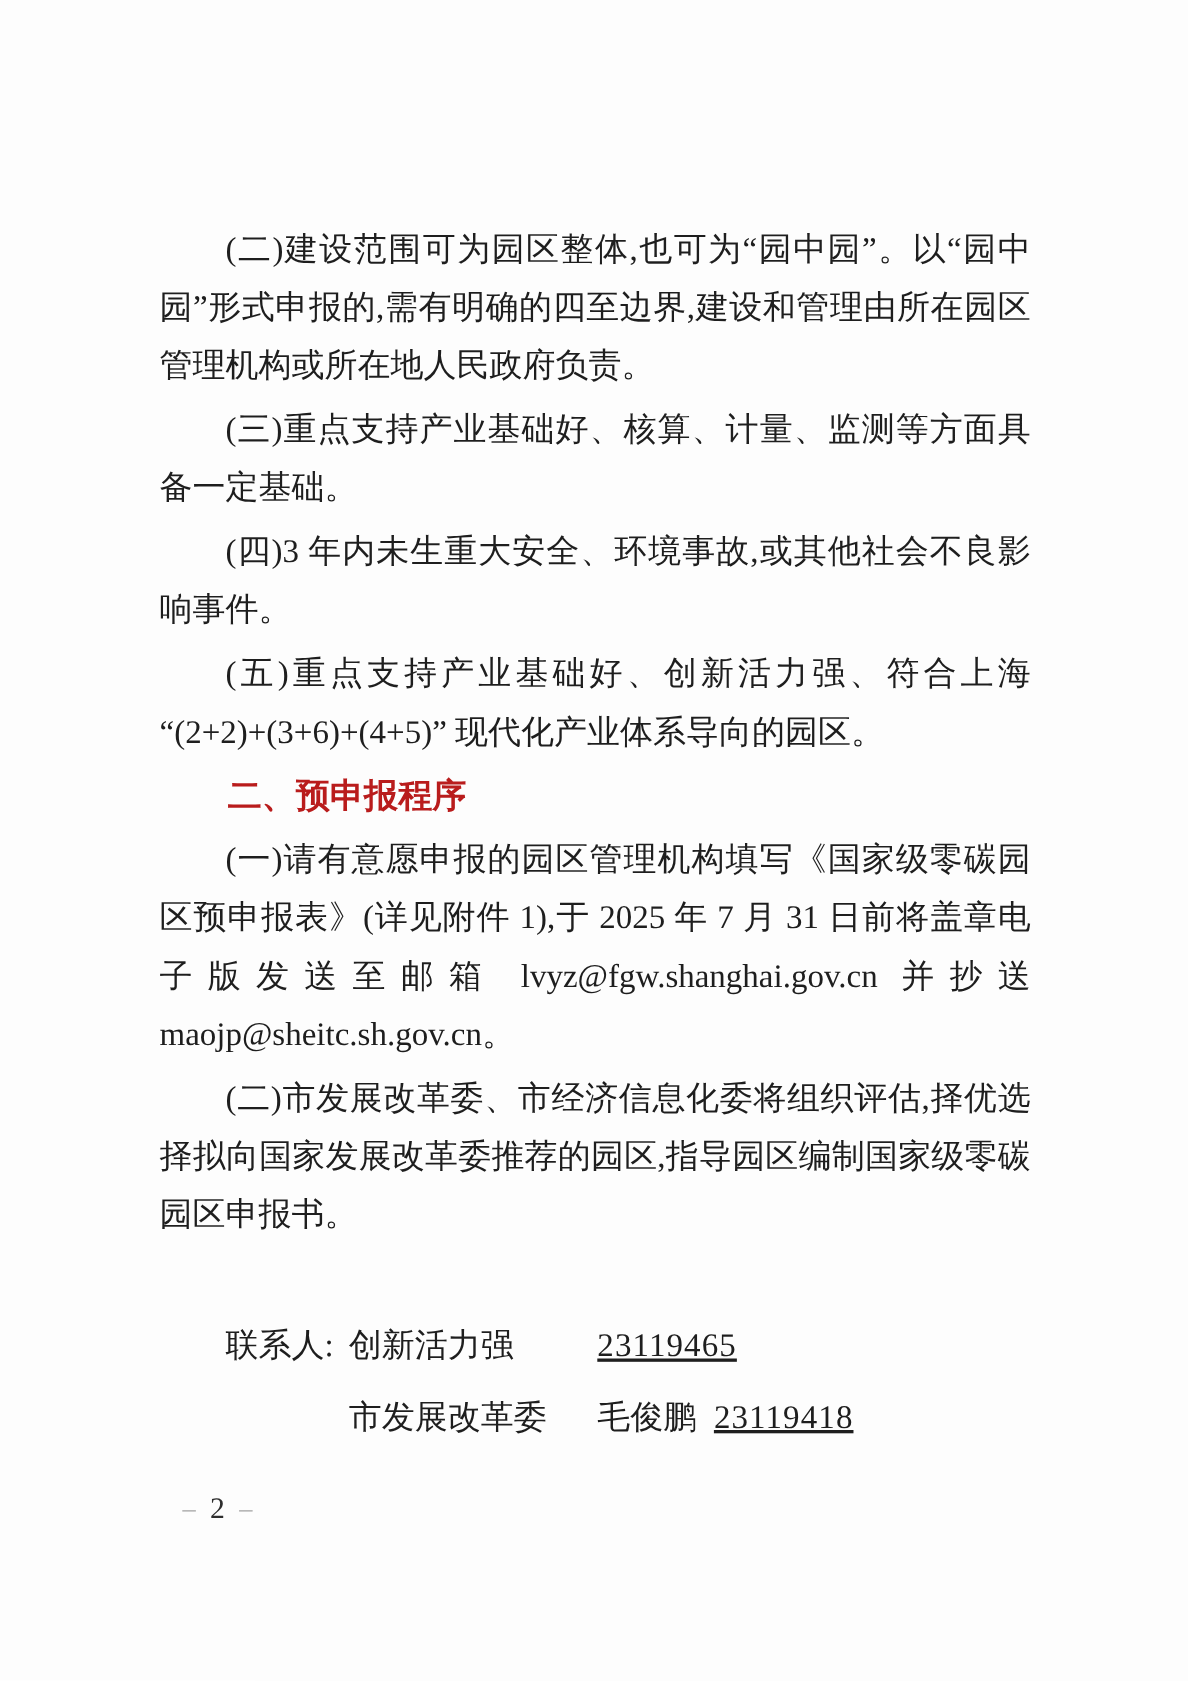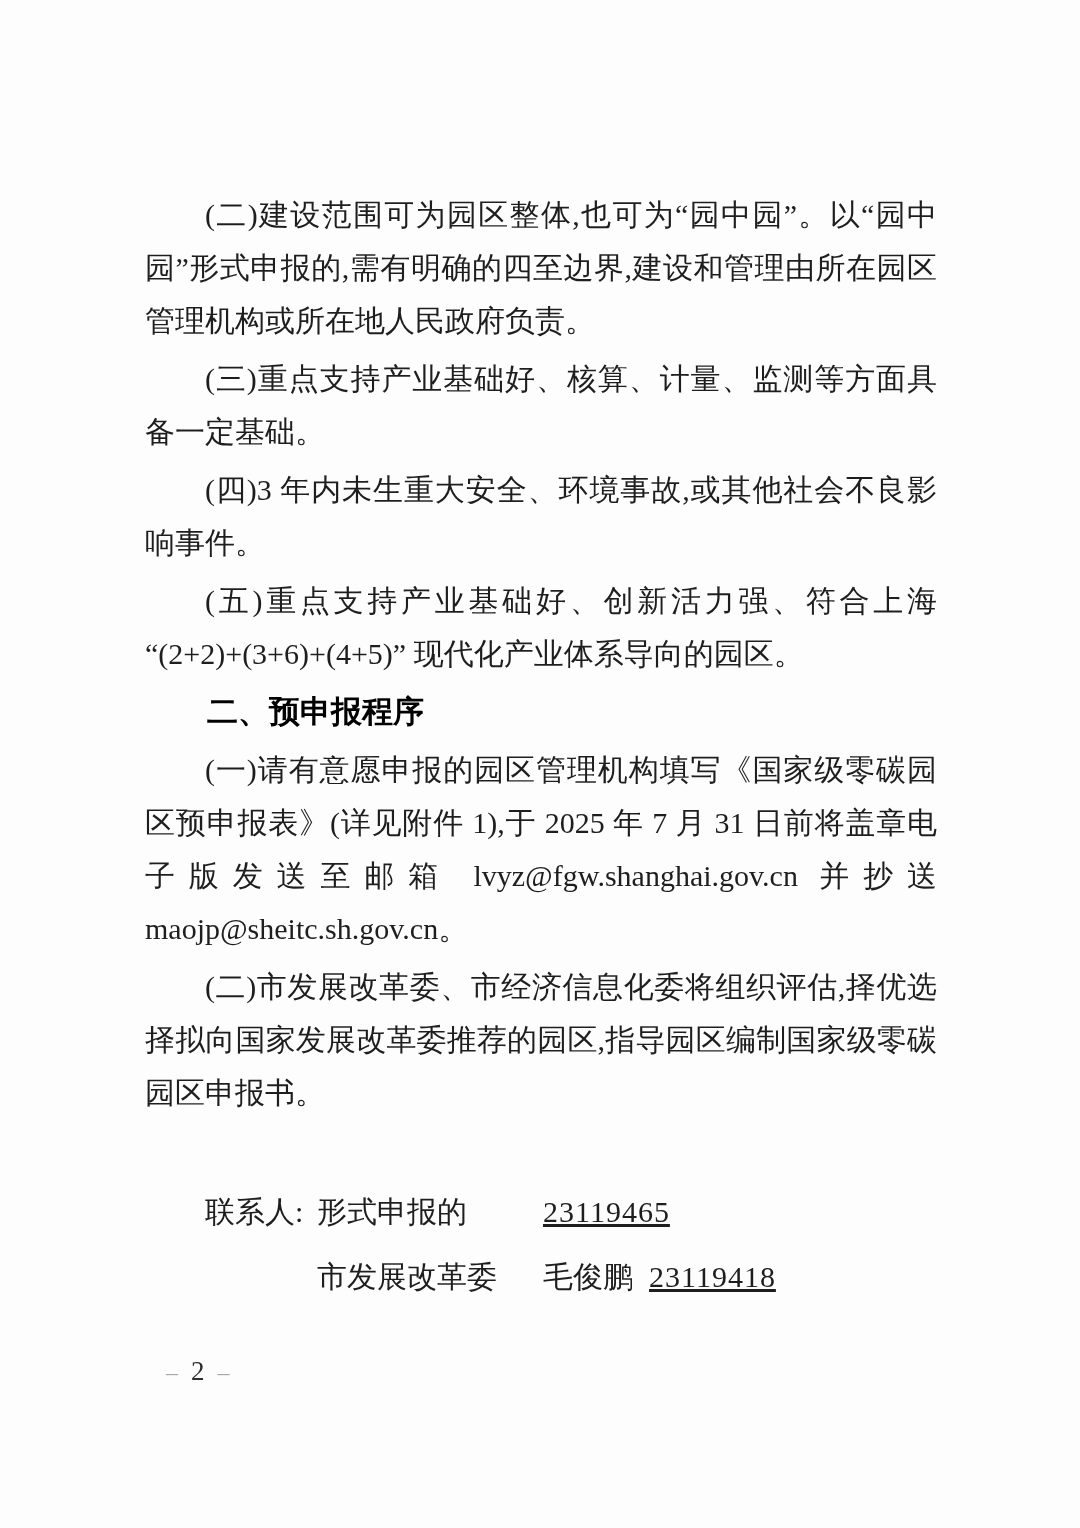--- a/index.html
+++ b/index.html
@@ -13,39 +13,39 @@
     width: 1080px;
     height: 1528px;
     background: #fdfdfd;
     overflow: hidden;
     font-family: "Liberation Serif", "DejaVu Serif", serif;
     color: #1e1e1e;
   }
   .content {
     position: absolute;
     left: 145px;
-    top: 188px;
+    top: 200px;
     width: 792px;
   }
   .para {
     font-size: 30px;
     line-height: 53px;
     text-align: justify;
     text-indent: 2em;
     margin: 0 0 5px 0;
     word-break: normal;
   }
   .heading {
     font-family: "Liberation Sans", "DejaVu Sans", sans-serif;
     font-weight: 700;
     font-size: 31px;
     line-height: 53px;
     padding-left: 62px;
     margin: 2px 0 5px 0;
-    color: #000000;
+    color: #b91c1c;
   }
   .contacts {
     margin-top: 60px;
   }
   .contact-row {
     display: flex;
     align-items: flex-start;
     font-size: 30px;
     line-height: 65px;
     padding-left: 60px;
@@ -89,21 +89,21 @@
 
     <h2 class="heading">二、预申报程序</h2>
 
     <p class="para">(一)请有意愿申报的园区管理机构填写《国家级零碳园区预申报表》(详见附件 1),于 2025 年 7 月 31 日前将盖章电子版发送至邮箱 lvyz@fgw.shanghai.gov.cn 并抄送 maojp@sheitc.sh.gov.cn。</p>
 
     <p class="para">(二)市发展改革委、市经济信息化委将组织评估,择优选择拟向国家发展改革委推荐的园区,指导园区编制国家级零碳园区申报书。</p>
 
     <div class="contacts">
       <div class="contact-row">
         <span class="c-label">联系人:</span>
-        <span class="c-org">形式申报的</span>
+        <span class="c-org">创新活力强</span>
         <span class="c-phone">23119465</span>
       </div>
       <div class="contact-row">
         <span class="c-label empty">联系人:</span>
         <span class="c-org">市发展改革委</span>
         <span class="c-name">毛俊鹏</span>
         <span class="c-phone">23119418</span>
       </div>
     </div>
 

